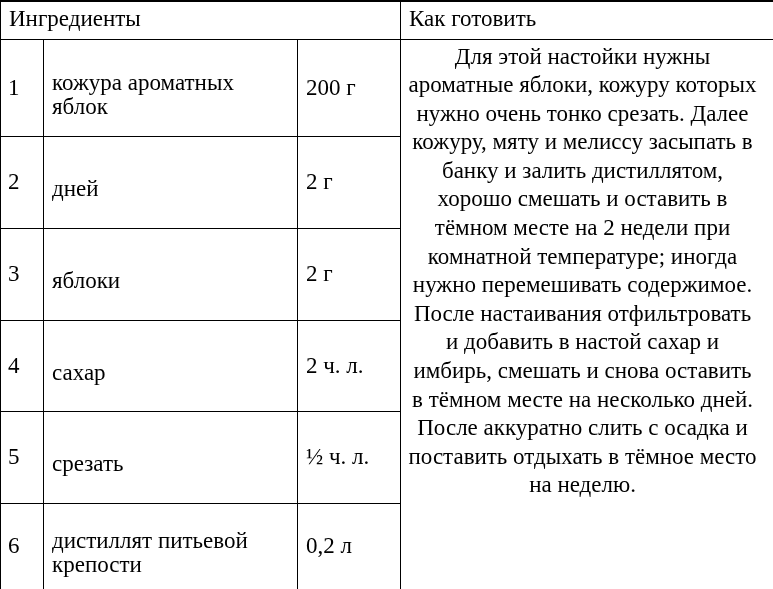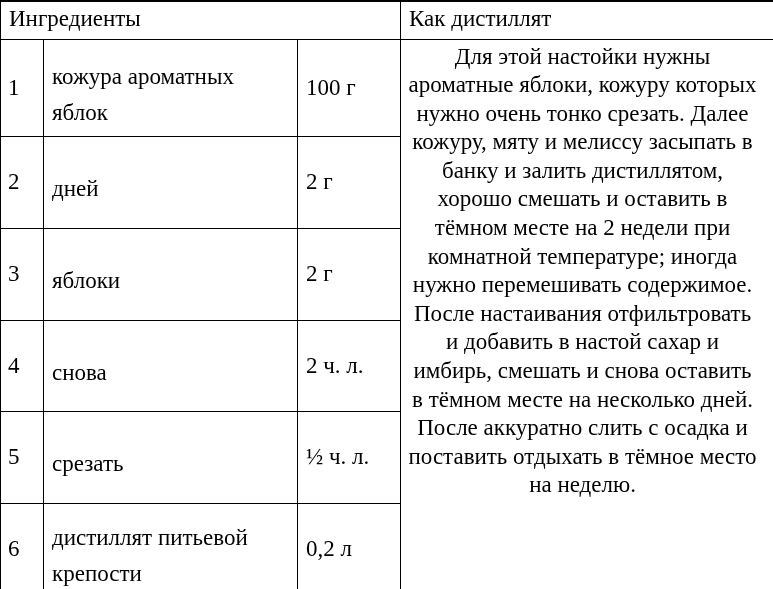--- a/index.html
+++ b/index.html
@@ -39,21 +39,21 @@
     white-space: nowrap;
   }
   td.num {
     vertical-align: middle;
     padding: 2px 3px 2px 7px;
     line-height: 28px;
   }
   td.name {
     vertical-align: middle;
     padding: 16px 6px 2px 8px;
-    line-height: 36px;
+    line-height: 24px;
   }
   td.qty {
     vertical-align: middle;
     padding: 2px 3px 2px 8px;
     line-height: 28px;
     white-space: nowrap;
   }
   td.instr {
     vertical-align: top;
     padding: 3px 16px 6px 7px;
@@ -68,41 +68,41 @@
   <table class="recipe">
     <colgroup>
       <col style="width:43px">
       <col style="width:254px">
       <col style="width:103px">
       <col style="width:373px">
     </colgroup>
     <tbody>
       <tr style="height:38px">
         <td class="hdr" colspan="3">Ингредиенты</td>
-        <td class="hdr">Как дистиллят</td>
+        <td class="hdr">Как готовить</td>
       </tr>
       <tr style="height:97px">
         <td class="num">1</td>
         <td class="name">кожура ароматных яблок</td>
-        <td class="qty">100 г</td>
+        <td class="qty">200 г</td>
         <td class="instr" rowspan="6">Для этой настойки нужны ароматные яблоки, кожуру которых нужно очень тонко срезать. Далее кожуру, мяту и мелиссу засыпать в банку и залить дистиллятом, хорошо смешать и оставить в тёмном месте на 2 недели при комнатной температуре; иногда нужно перемешивать содержимое. После настаивания отфильтровать и добавить в настой сахар и имбирь, смешать и снова оставить в тёмном месте на несколько дней. После аккуратно слить с осадка и поставить отдыхать в тёмное место на неделю.</td>
       </tr>
       <tr style="height:92px">
         <td class="num">2</td>
         <td class="name">дней</td>
         <td class="qty">2 г</td>
       </tr>
       <tr style="height:92px">
         <td class="num">3</td>
         <td class="name">яблоки</td>
         <td class="qty">2 г</td>
       </tr>
       <tr style="height:91px">
         <td class="num">4</td>
-        <td class="name">снова</td>
+        <td class="name">сахар</td>
         <td class="qty">2 ч. л.</td>
       </tr>
       <tr style="height:92px">
         <td class="num">5</td>
         <td class="name">срезать</td>
         <td class="qty">½ ч. л.</td>
       </tr>
       <tr style="height:87px">
         <td class="num">6</td>
         <td class="name">дистиллят питьевой крепости</td>

